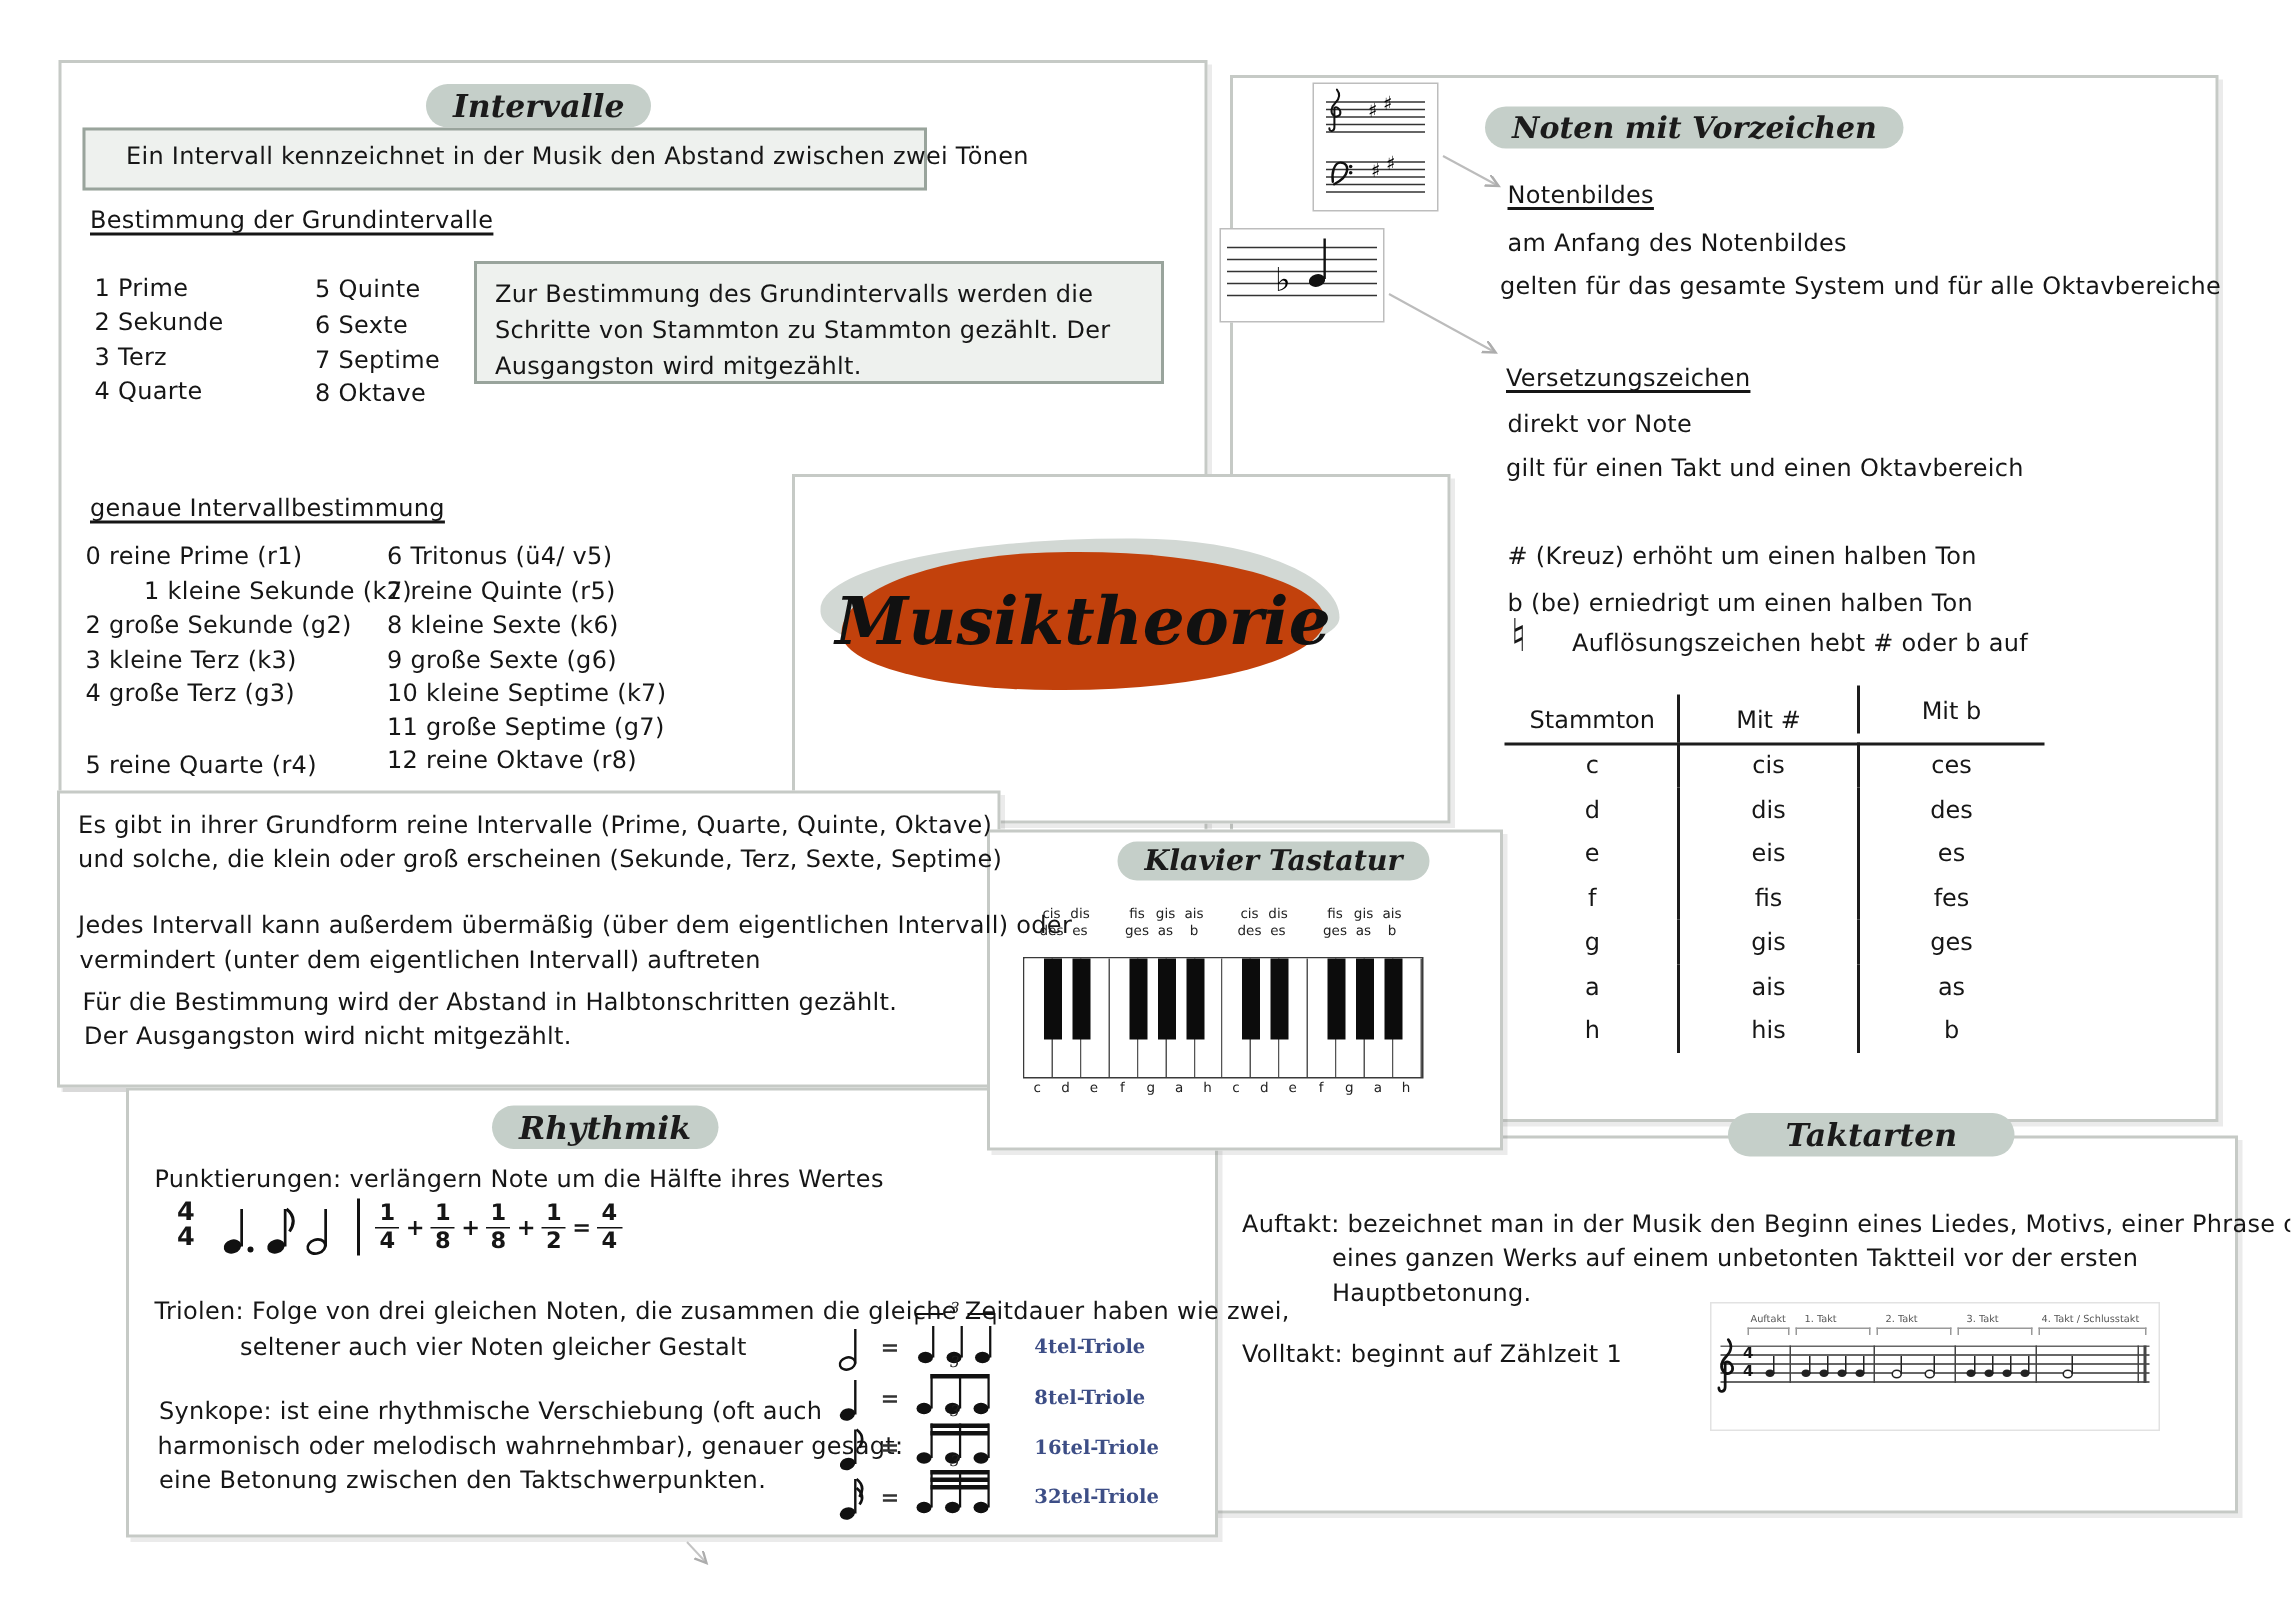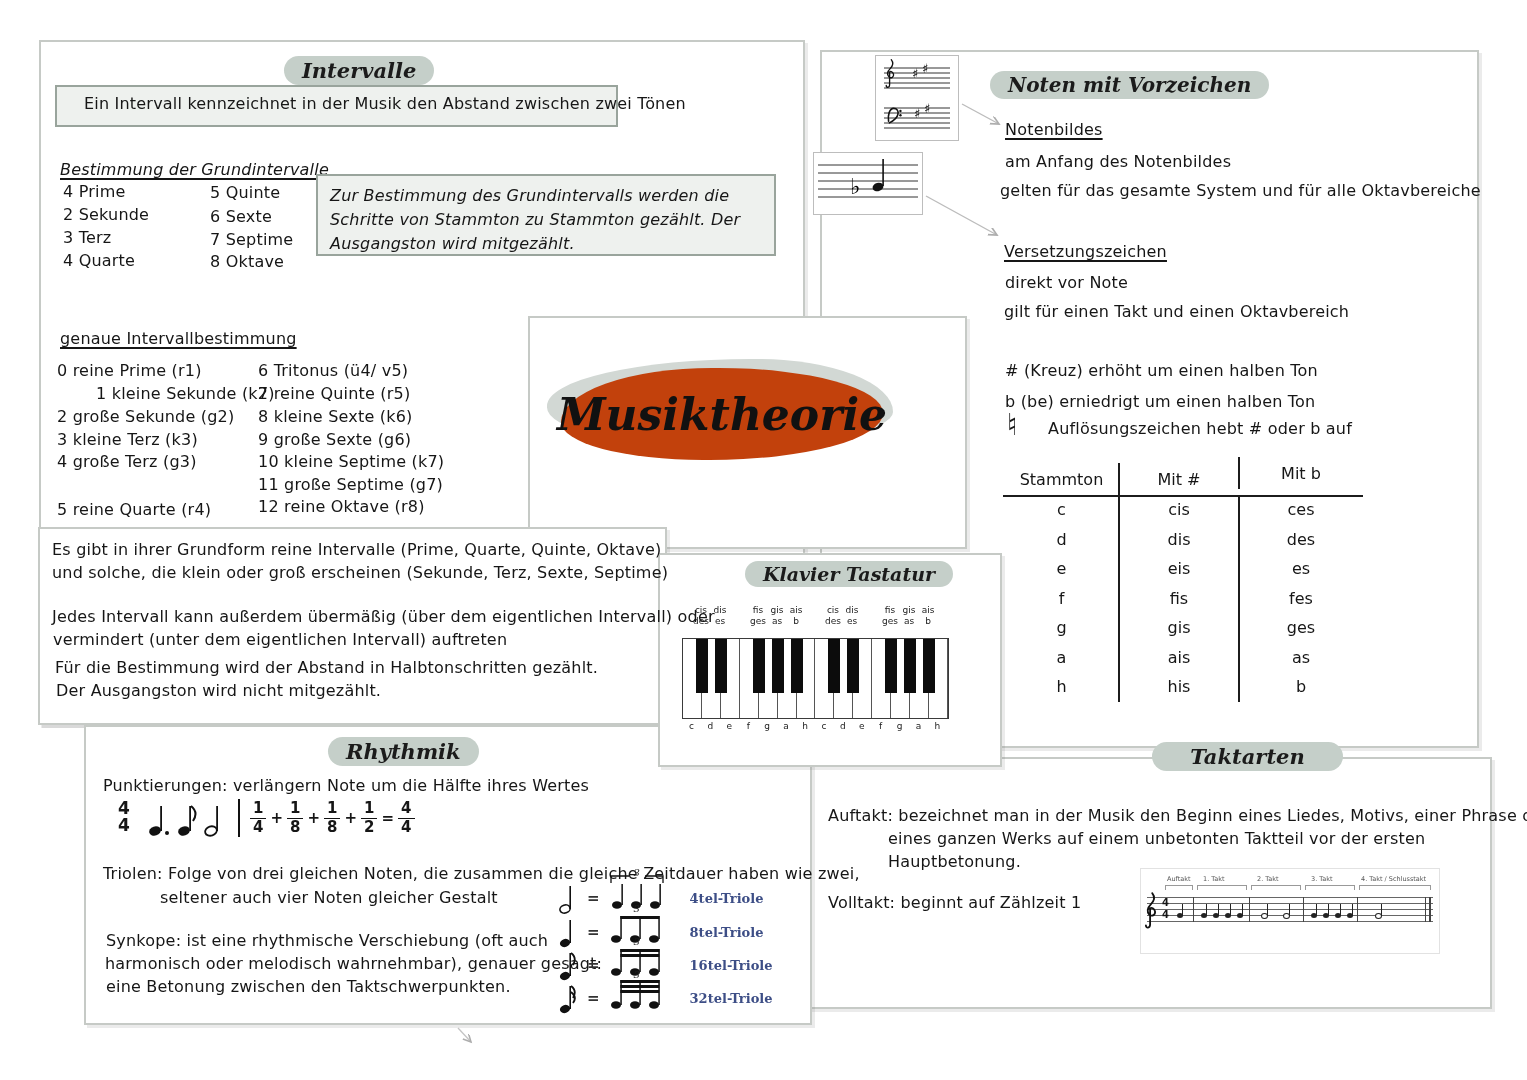--- a/index.html
+++ b/index.html
@@ -1,20 +1,20 @@
 <!DOCTYPE html>
 <html><head>
 <meta charset="utf-8">
 <style>
   html,body{margin:0;padding:0;background:#fff;}
   #page{position:relative;width:1527px;height:1080px;background:#ffffff;overflow:hidden;
         font-family:"DejaVu Sans",sans-serif;color:#161616;}
   .panel{position:absolute;background:#fff;border:2px solid #c6cac6;
          box-shadow:3px 3px 0 rgba(110,115,110,.14);}
-  .shade{position:absolute;background:#eef1ee;border:2px solid #99a49c;z-index:5;font-style:italic;}
+  .shade{position:absolute;background:#eef1ee;border:2px solid #99a49c;z-index:5;}
   .pill{position:absolute;background:#c5cfc9;border-radius:16px;
         font-family:"DejaVu Serif",serif;font-style:italic;font-weight:bold;
         color:#1b1b1b;text-align:center;padding:2px 18px;font-size:21px;z-index:6;white-space:nowrap;}
   .t{position:absolute;font-size:16px;letter-spacing:.2px;white-space:nowrap;z-index:5;}
   .uh{text-decoration:underline;text-underline-offset:3px;text-decoration-thickness:1.5px;}
   .blob{position:absolute;left:31px;top:50px;width:322px;height:92px;background:#c2410c;
         border-radius:48% 52% 55% 45%/60% 50% 52% 42%;display:flex;align-items:center;justify-content:center;}
   .blob::before{content:"";position:absolute;left:-14px;top:-9px;right:-10px;bottom:14px;
         background:#d2d8d4;border-radius:60% 40% 52% 48%/55% 62% 40% 45%;z-index:-1;}
   .blob-text{font-family:"DejaVu Serif",serif;font-style:italic;font-weight:bold;font-size:44px;color:#111;}
@@ -174,23 +174,23 @@
 
   <div class="pill" style="left:284px;top:56px;">Intervalle</div>
   <div class="pill" style="left:990px;top:71px;font-size:20px;">Noten mit Vorzeichen</div>
   <div class="pill" style="left:745px;top:561px;font-size:19px;">Klavier Tastatur</div>
   <div class="pill" style="left:328px;top:737px;">Rhythmik</div>
   <div class="pill" style="left:1152px;top:742px;width:155px;">Taktarten</div>
 
   <div class="shade" style="left:55px;top:85px;width:559px;height:38px;"></div>
   <span class="t" style="left:84px;top:94px;">Ein Intervall kennzeichnet in der Musik den Abstand zwischen zwei Tönen</span>
 
-  <span class="t uh" style="left:60px;top:160px;font-style:italic;">Bestimmung der Grundintervalle</span>
-
-  <span class="t" style="left:63px;top:182px;">4 Prime</span>
+  <span class="t uh" style="left:60px;top:137px;">Bestimmung der Grundintervalle</span>
+
+  <span class="t" style="left:63px;top:182px;">1 Prime</span>
   <span class="t" style="left:63px;top:205px;">2 Sekunde</span>
   <span class="t" style="left:63px;top:228px;">3 Terz</span>
   <span class="t" style="left:63px;top:251px;">4 Quarte</span>
   <span class="t" style="left:210px;top:183px;">5 Quinte</span>
   <span class="t" style="left:210px;top:207px;">6 Sexte</span>
   <span class="t" style="left:210px;top:230px;">7 Septime</span>
   <span class="t" style="left:210px;top:252px;">8 Oktave</span>
 
   <div class="shade" style="left:316px;top:174px;width:460px;height:82px;padding:8px 12px;box-sizing:border-box;
               font-size:16px;line-height:24px;letter-spacing:.2px;white-space:normal;"><span>Zur Bestimmung des Grundintervalls werden die Schritte von Stammton zu Stammton gezählt. Der Ausgangston wird mitgezählt.</span></div>

